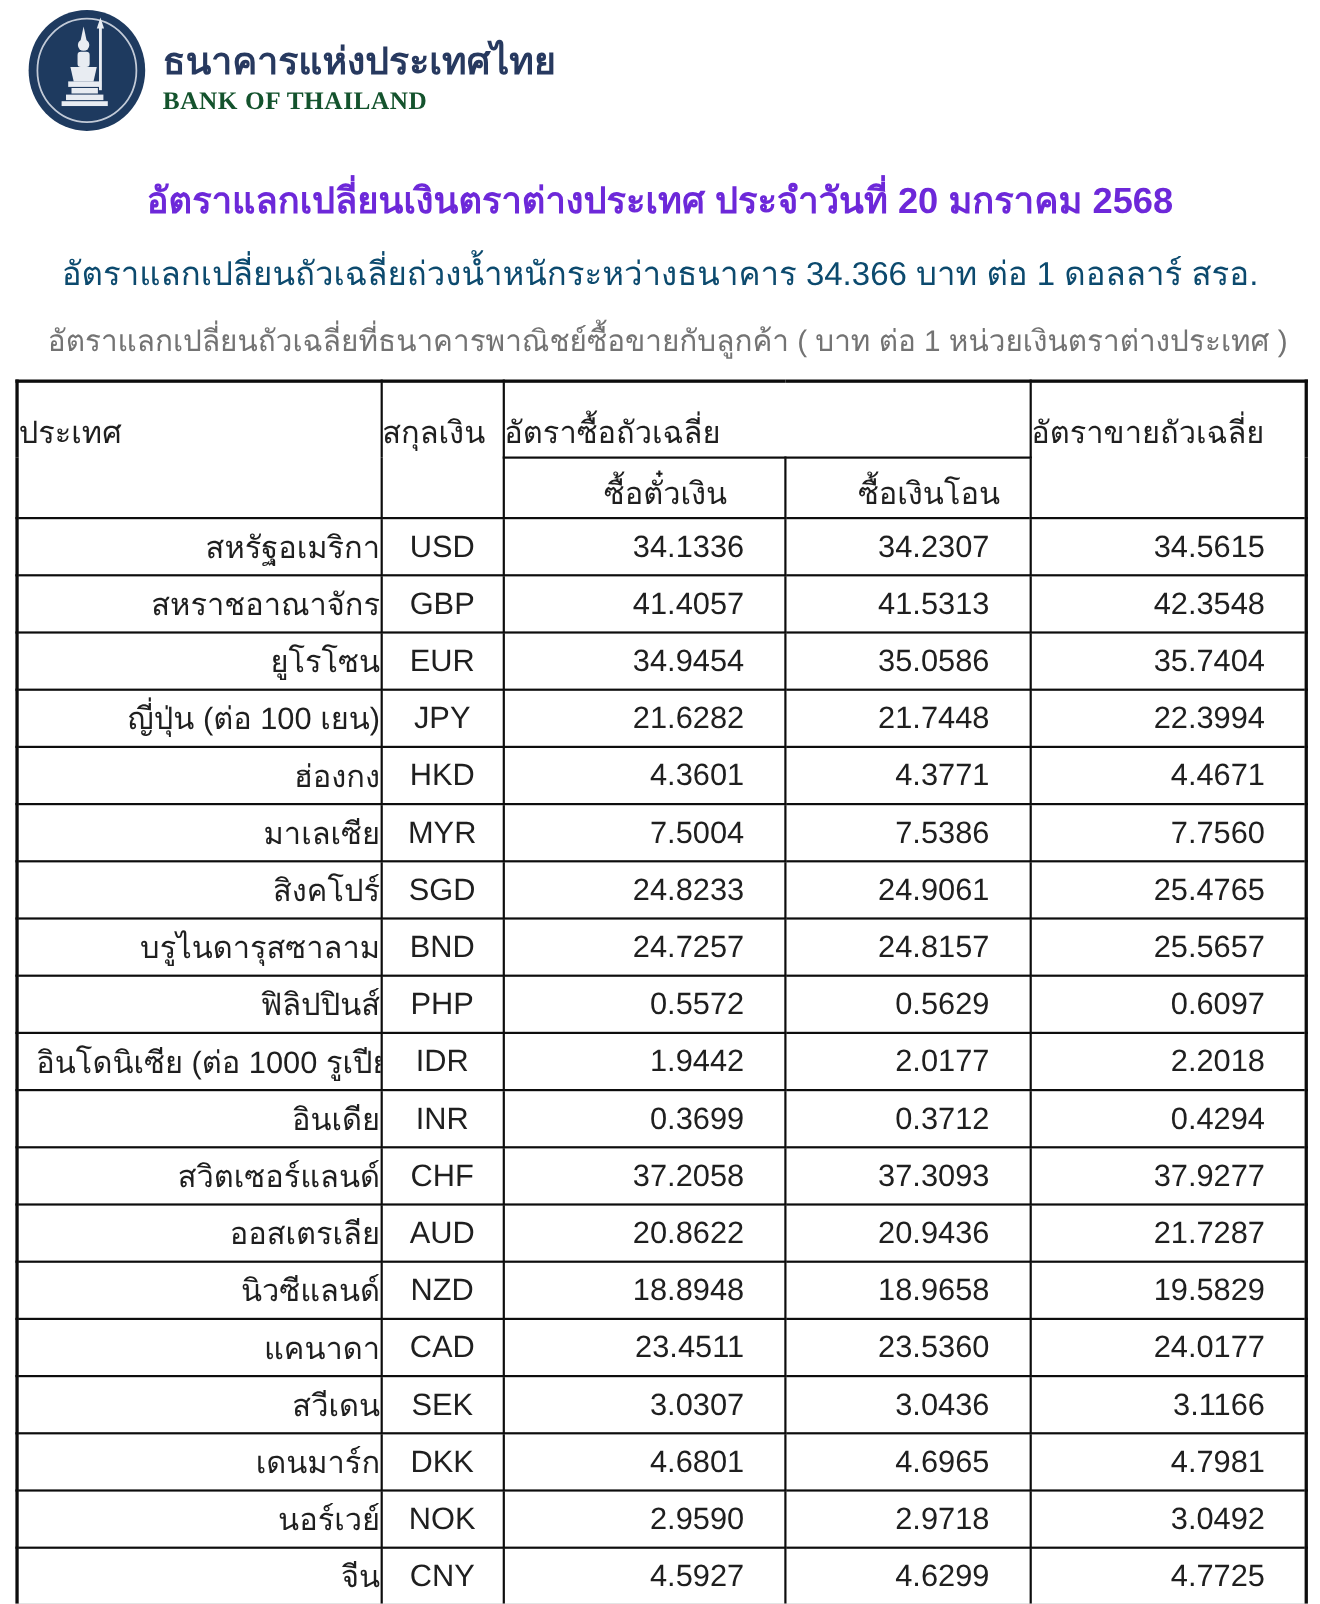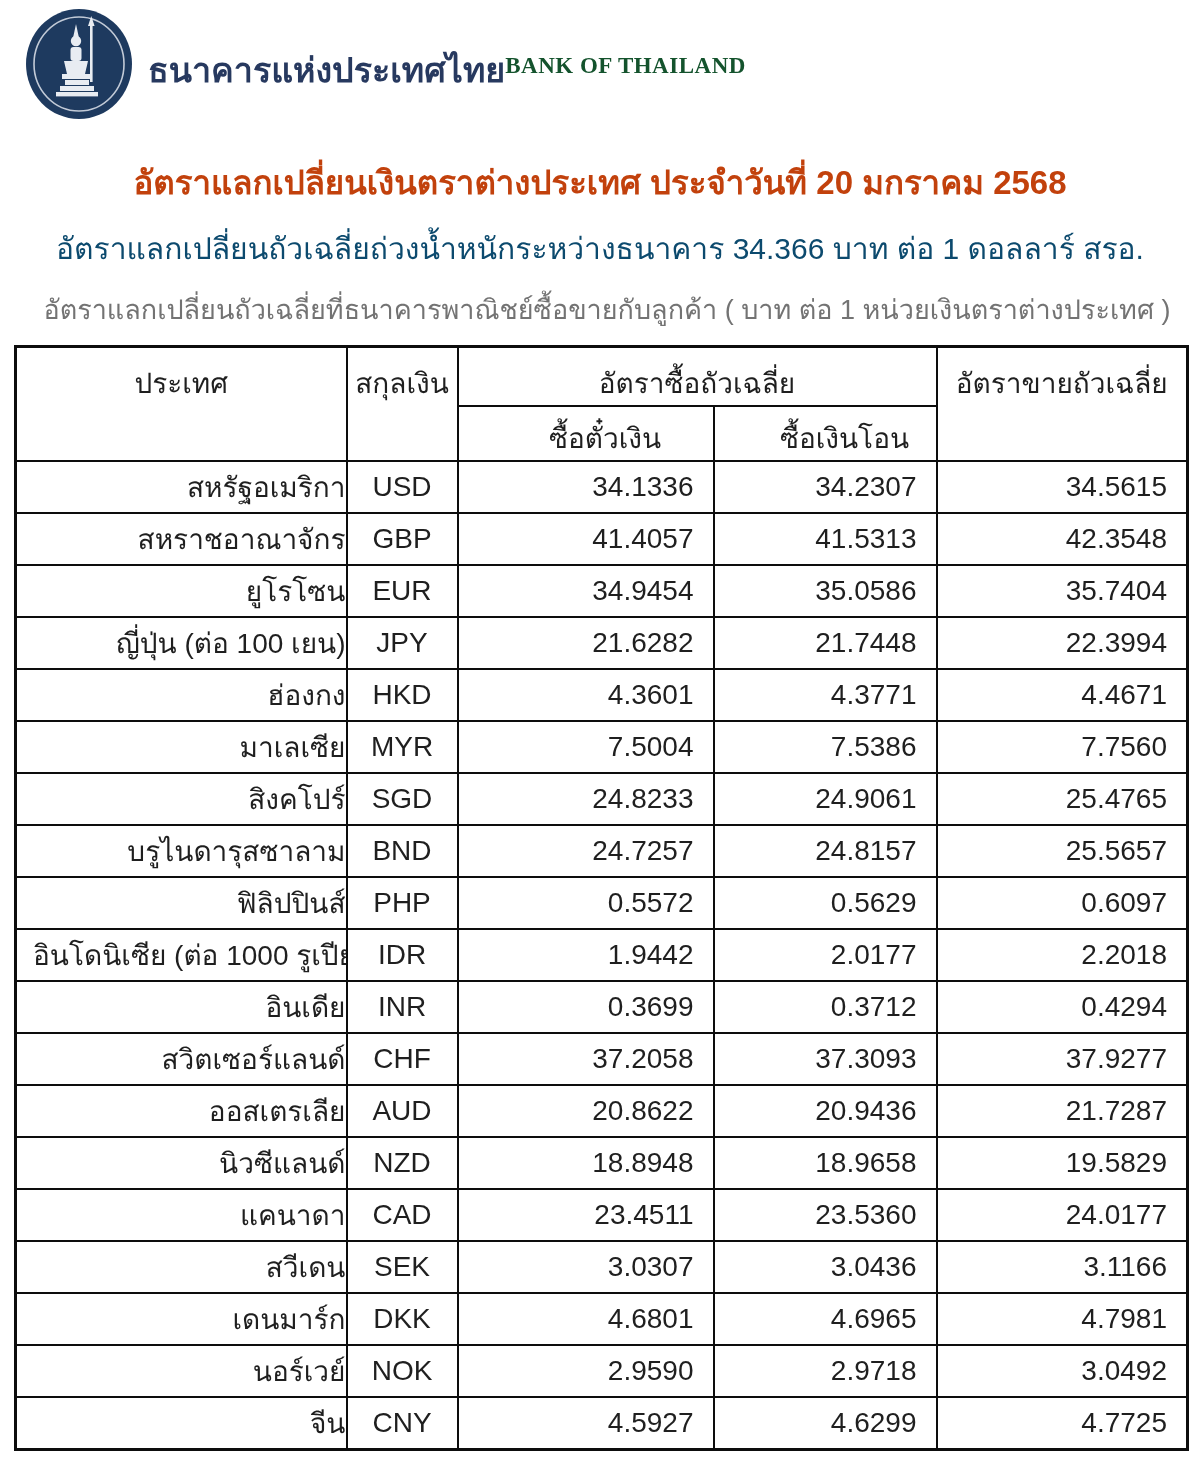--- a/index.html
+++ b/index.html
@@ -19,21 +19,21 @@
 
   
   .brand {
     display: flex;
     align-items: center;
     gap: 14px;
     padding: 8px 0 0 24px;
     height: 120px;
   }
   .logo { width: 110px; height: 112px; flex: 0 0 auto; }
-  .brand-text { display: flex; justify-content: center; padding-top: 14px; }
+  .brand-text { display: flex; flex-direction: column; justify-content: center; padding-top: 14px; }
   .brand-thai {
     font-size: 34px;
     font-weight: 600;
     color: #27395f;
     line-height: 1.15;
   }
   .brand-en {
     font-family: Liberation Serif, serif;
     font-size: 23px;
     font-weight: 700;
@@ -41,21 +41,21 @@
     letter-spacing: 0.5px;
     margin-top: 2px;
   }
 
   
   .title {
     margin-top: 36px;
     text-align: center;
     font-size: 33px;
     font-weight: 600;
-    color: #c2410c;
+    color: #6d28d9;
   }
   .subtitle {
     margin-top: 16px;
     text-align: center;
     font-size: 30px;
     font-weight: 400;
     color: #0c4a6e;
   }
   .note {
     margin: 16px 0 0 14px;
@@ -74,26 +74,26 @@
     border: 3px solid #0d0d0d;
     font-size: 28px;
     color: #1f1f1f;
   }
   table.rates th, table.rates td {
     border: 2px solid #0d0d0d;
     font-weight: 400;
     overflow: hidden;
     white-space: nowrap;
   }
-  thead tr.h1 th { height: 54px; vertical-align: top; padding-top: 13px; text-align: center; }
+  thead tr.h1 th { height: 54px; vertical-align: top; padding-top: 23px; text-align: left; }
   thead tr.h2 th { height: 50px; vertical-align: top; padding-top: 9px; text-align: center; padding-left: 39px; }
   tbody td { height: 52px; vertical-align: middle; }
   td.c-country { text-align: right; padding-left: 16px; }
   td.c-currency { text-align: center; }
-  td.c-num { text-align: right; padding-right: 19px; }
+  td.c-num { text-align: right; padding-right: 36px; }
 </style>
 </head>
 <body>
 
 <div class="page">
 
   <header class="brand">
     <span class="logo">
       <svg viewBox="0 0 110 112" width="110" height="112" aria-hidden="true">
         <ellipse cx="55" cy="56" rx="53" ry="55" fill="#1e3a5f"></ellipse>

